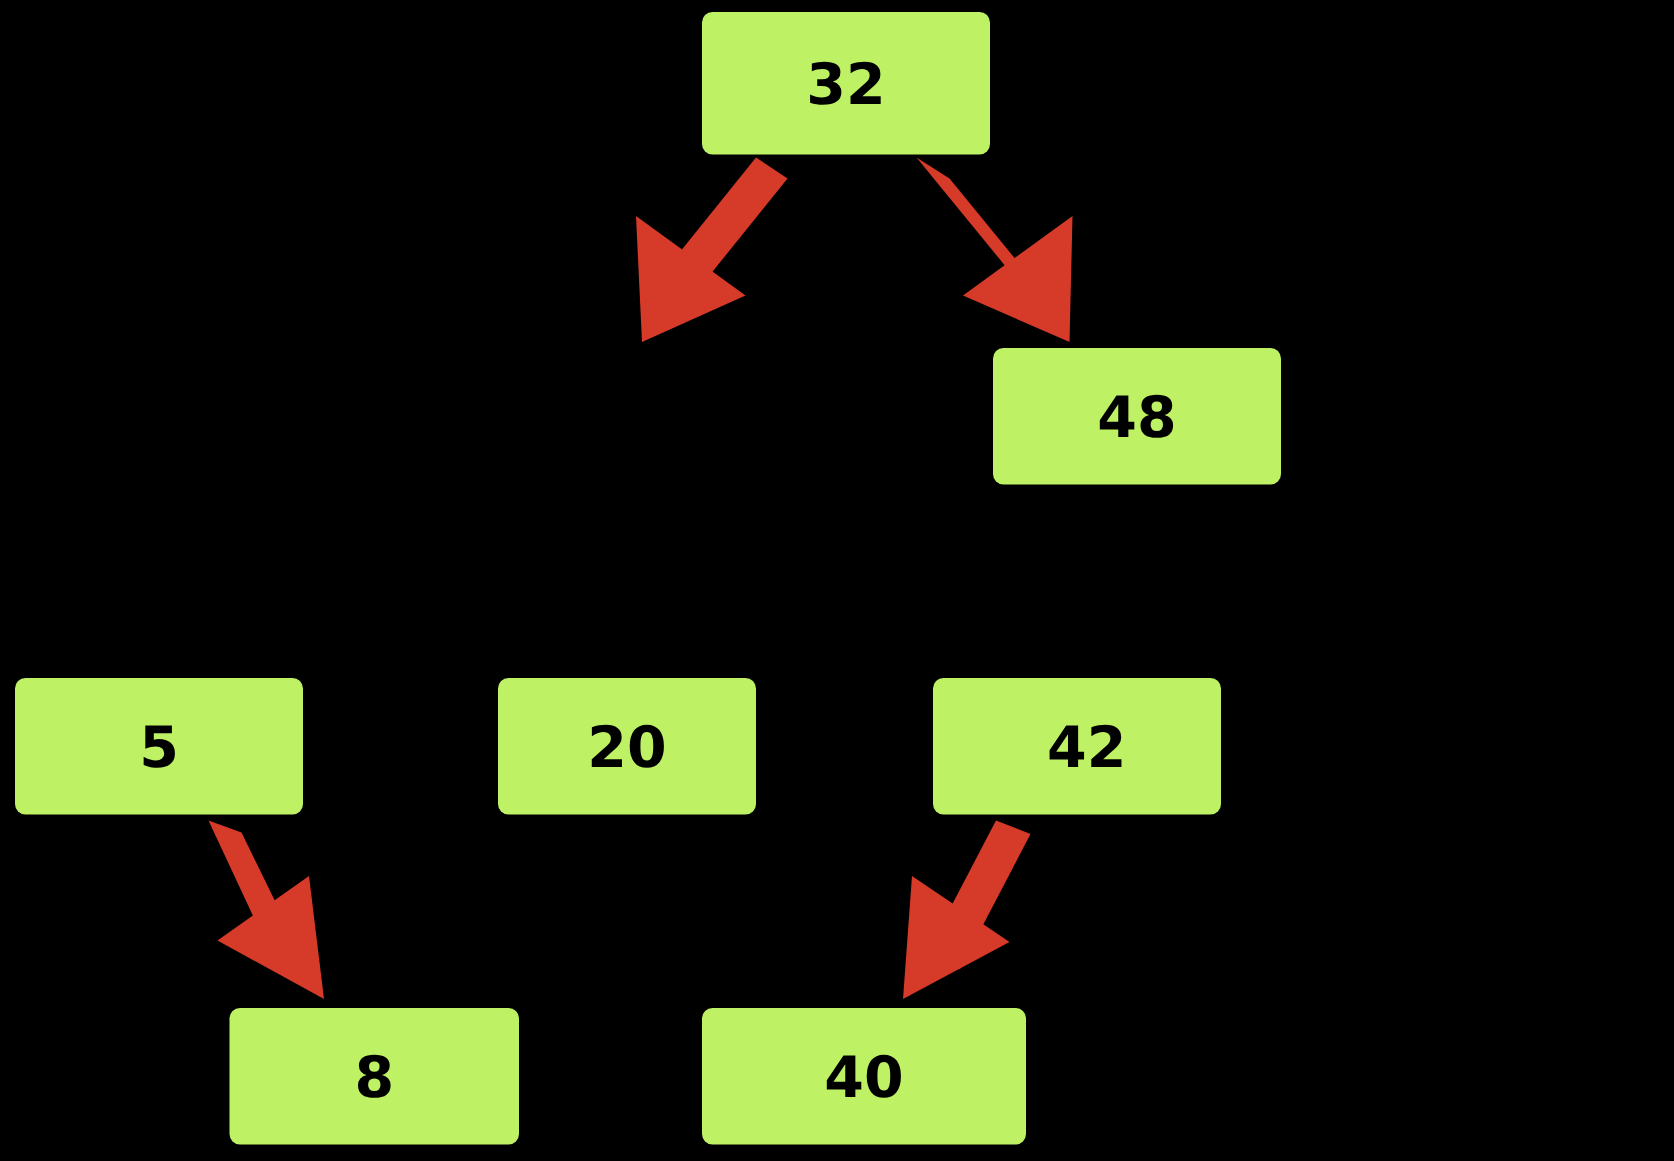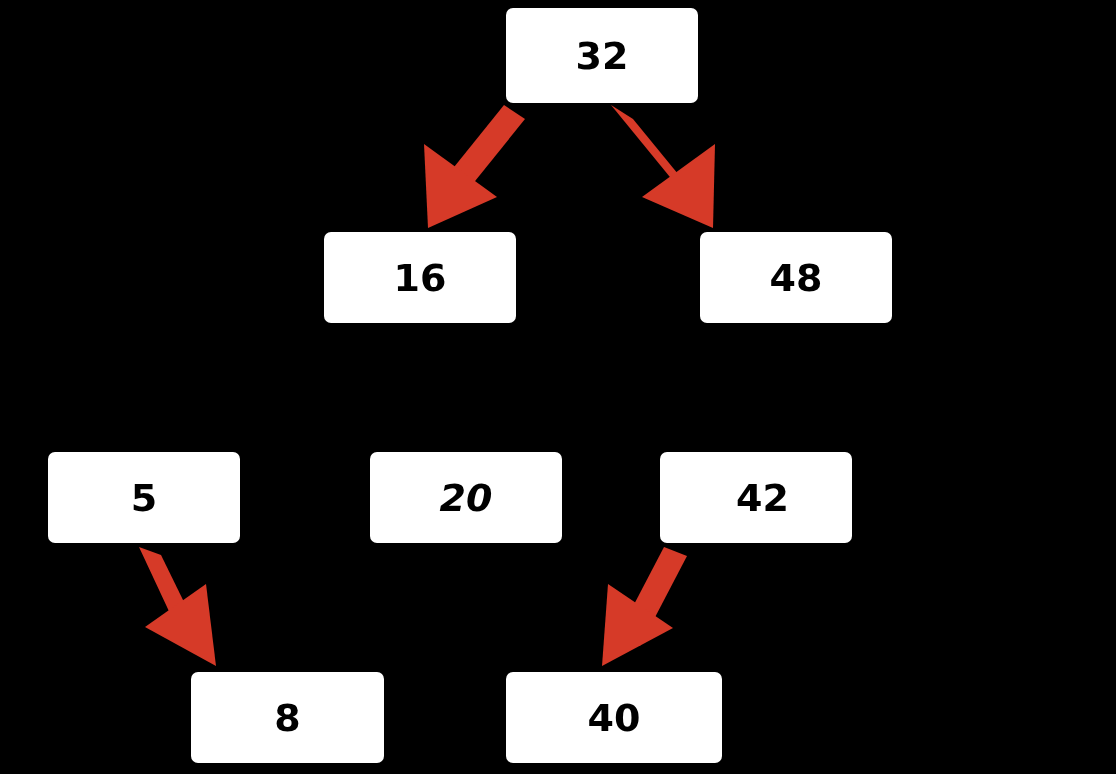--- a/index.html
+++ b/index.html
@@ -22,26 +22,25 @@
     position: absolute;
     left: 0;
     top: 0;
     width: 1116px;
     height: 774px;
     pointer-events: none;
   }
   .node {
     position: absolute;
     box-sizing: border-box;
-    background: #ffffff;
+    background: #bef264;
     border-radius: 7px;
     display: flex;
     align-items: center;
     justify-content: center;
-    margin-left: 38px;
   }
   .node-label {
     color: #000000;
     font-family: "DejaVu Sans", sans-serif;
     font-weight: bold;
     font-size: 38px;
     line-height: 1;
     letter-spacing: 0px;
     user-select: none;
   }
@@ -71,33 +70,30 @@
     <g>
       <polygon fill="#d63a28" points="664,547 687,556 640,646 617,637"></polygon>
       <polygon fill="#d63a28" points="602,666 608,584 673,628"></polygon>
     </g>
   </svg>
 
   <div class="node" style="left:468px; top:8px; width:192px; height:95px;">
     <span class="node-label">32</span>
   </div>
 
-  <div class="node" style="left:286px; top:232px; width:192px; height:91px;">
-    <span class="node-label">16</span>
-  </div>
 
   <div class="node" style="left:662px; top:232px; width:192px; height:91px;">
     <span class="node-label">48</span>
   </div>
 
   <div class="node" style="left:10px; top:452px; width:192px; height:91px;">
     <span class="node-label">5</span>
   </div>
 
-  <div class="node" style="left:332px; top:452px; width:192px; height:91px;font-style:italic;">
+  <div class="node" style="left:332px; top:452px; width:172px; height:91px;">
     <span class="node-label">20</span>
   </div>
 
   <div class="node" style="left:622px; top:452px; width:192px; height:91px;padding-left:13px;">
     <span class="node-label">42</span>
   </div>
 
 
   <div class="node" style="left:153px; top:672px; width:193px; height:91px;">
     <span class="node-label">8</span>

